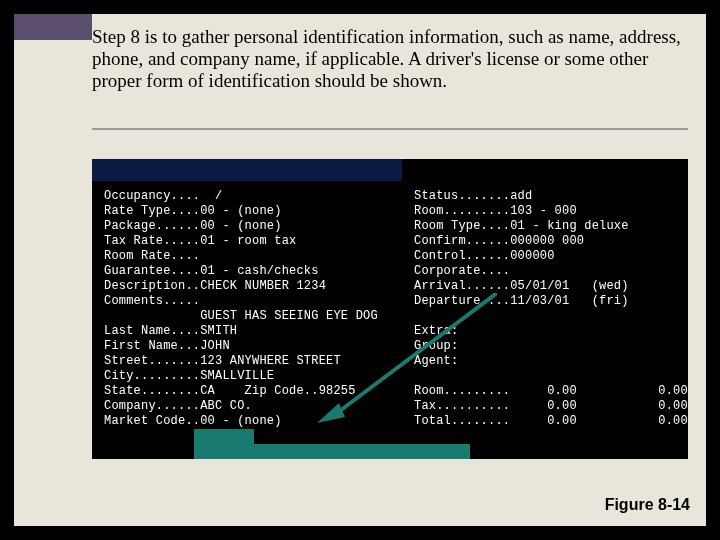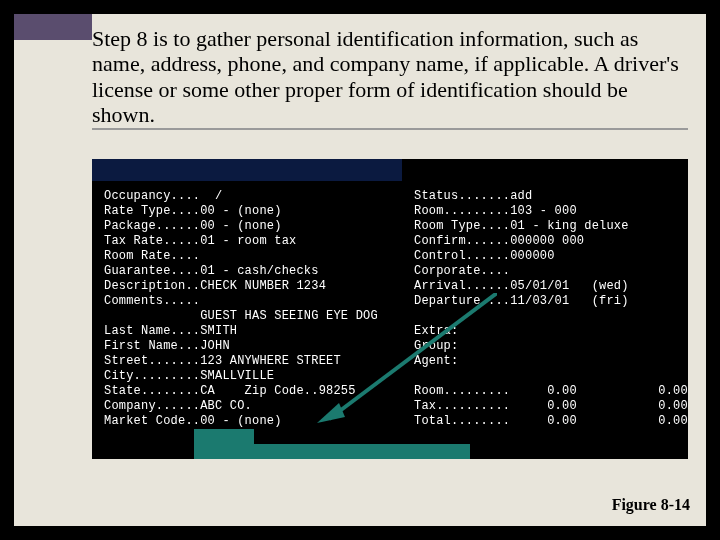--- a/index.html
+++ b/index.html
@@ -32,21 +32,21 @@
     top: 114px;
     width: 596px;
     height: 2px;
     background: #9a9a9a;
   }
   .caption-box {
     position: absolute;
     left: 78px;
     top: 12px;
     width: 596px;
-    font-size: 22px;
+    font-size: 19px;
     line-height: 1.15;
     color: #000;
   }
   .terminal {
     position: absolute;
     left: 78px;
     top: 145px;
     width: 596px;
     height: 300px;
     background: #000;
@@ -105,21 +105,21 @@
     left: 225px;
     top: 134px;
     width: 180px;
     height: 130px;
     pointer-events: none;
   }
   .figure-label {
     position: absolute;
     right: 16px;
     bottom: 12px;
-    font-family: Liberation Serif, serif;
+    font-family: Liberation Sans, sans-serif;
     font-weight: bold;
     font-size: 16px;
     color: #000;
   }
 </style>
 </head>
 <body>
 
 <div class="slide">
   <div class="corner"></div>

